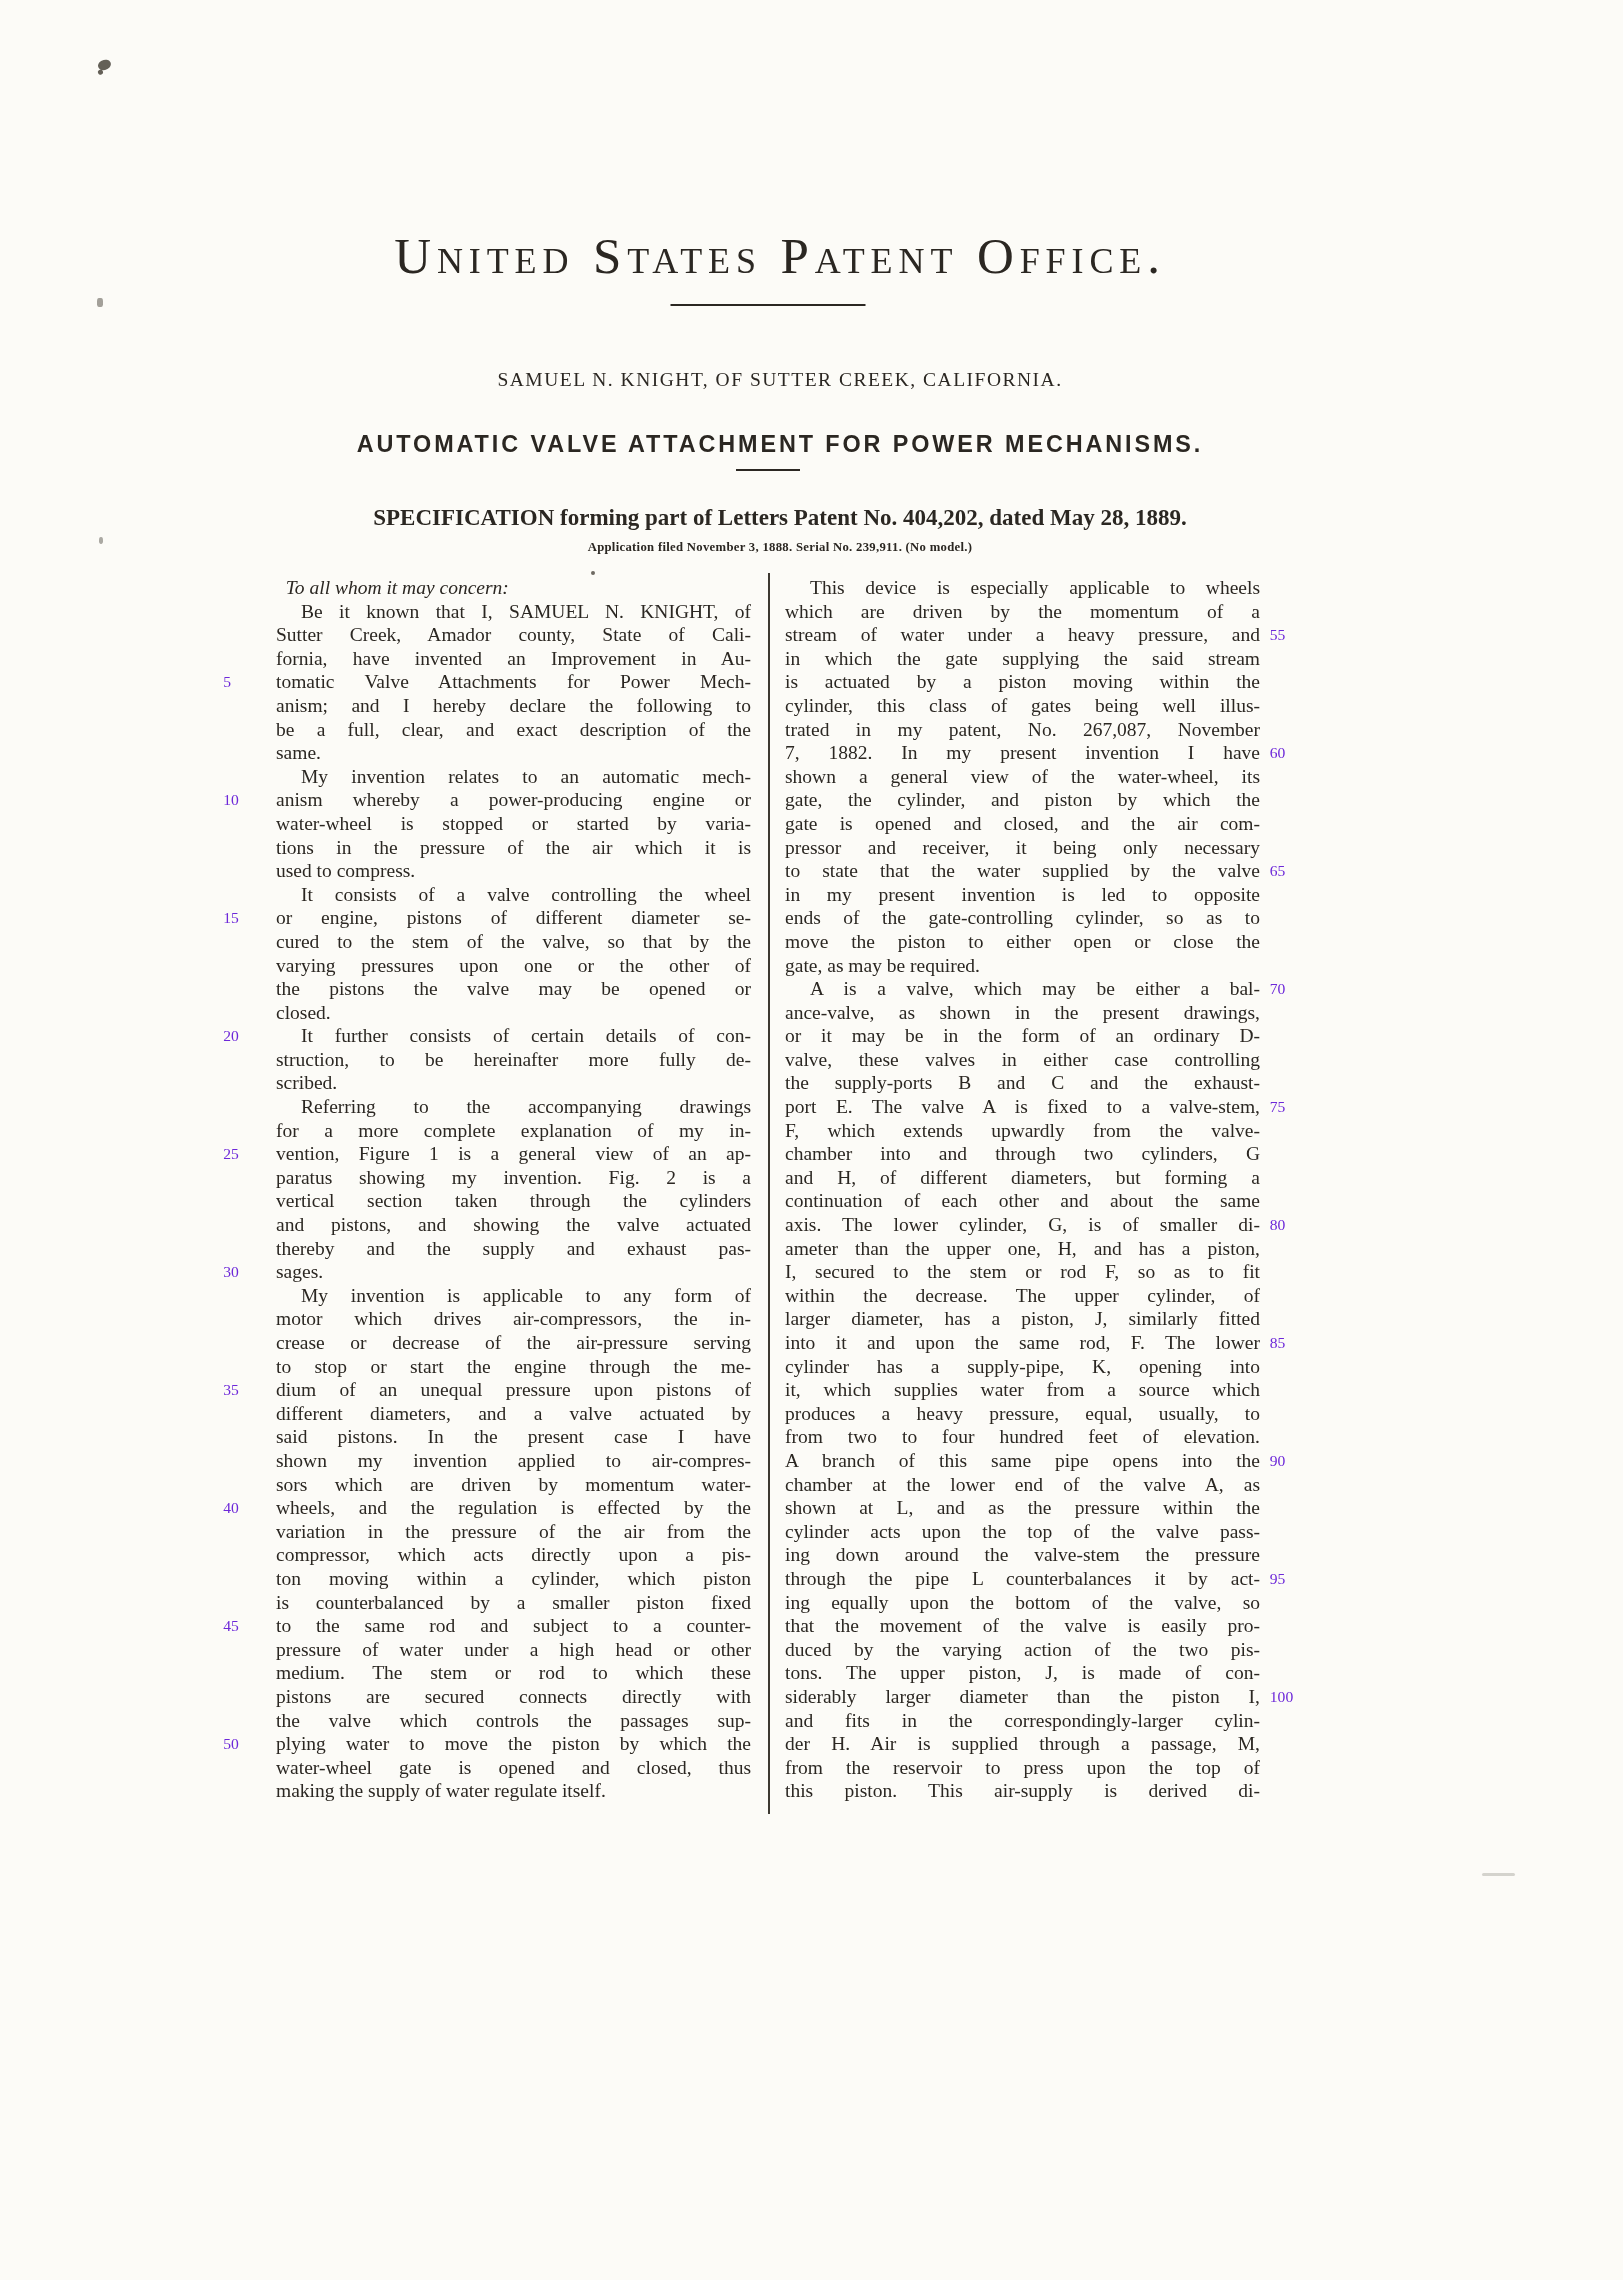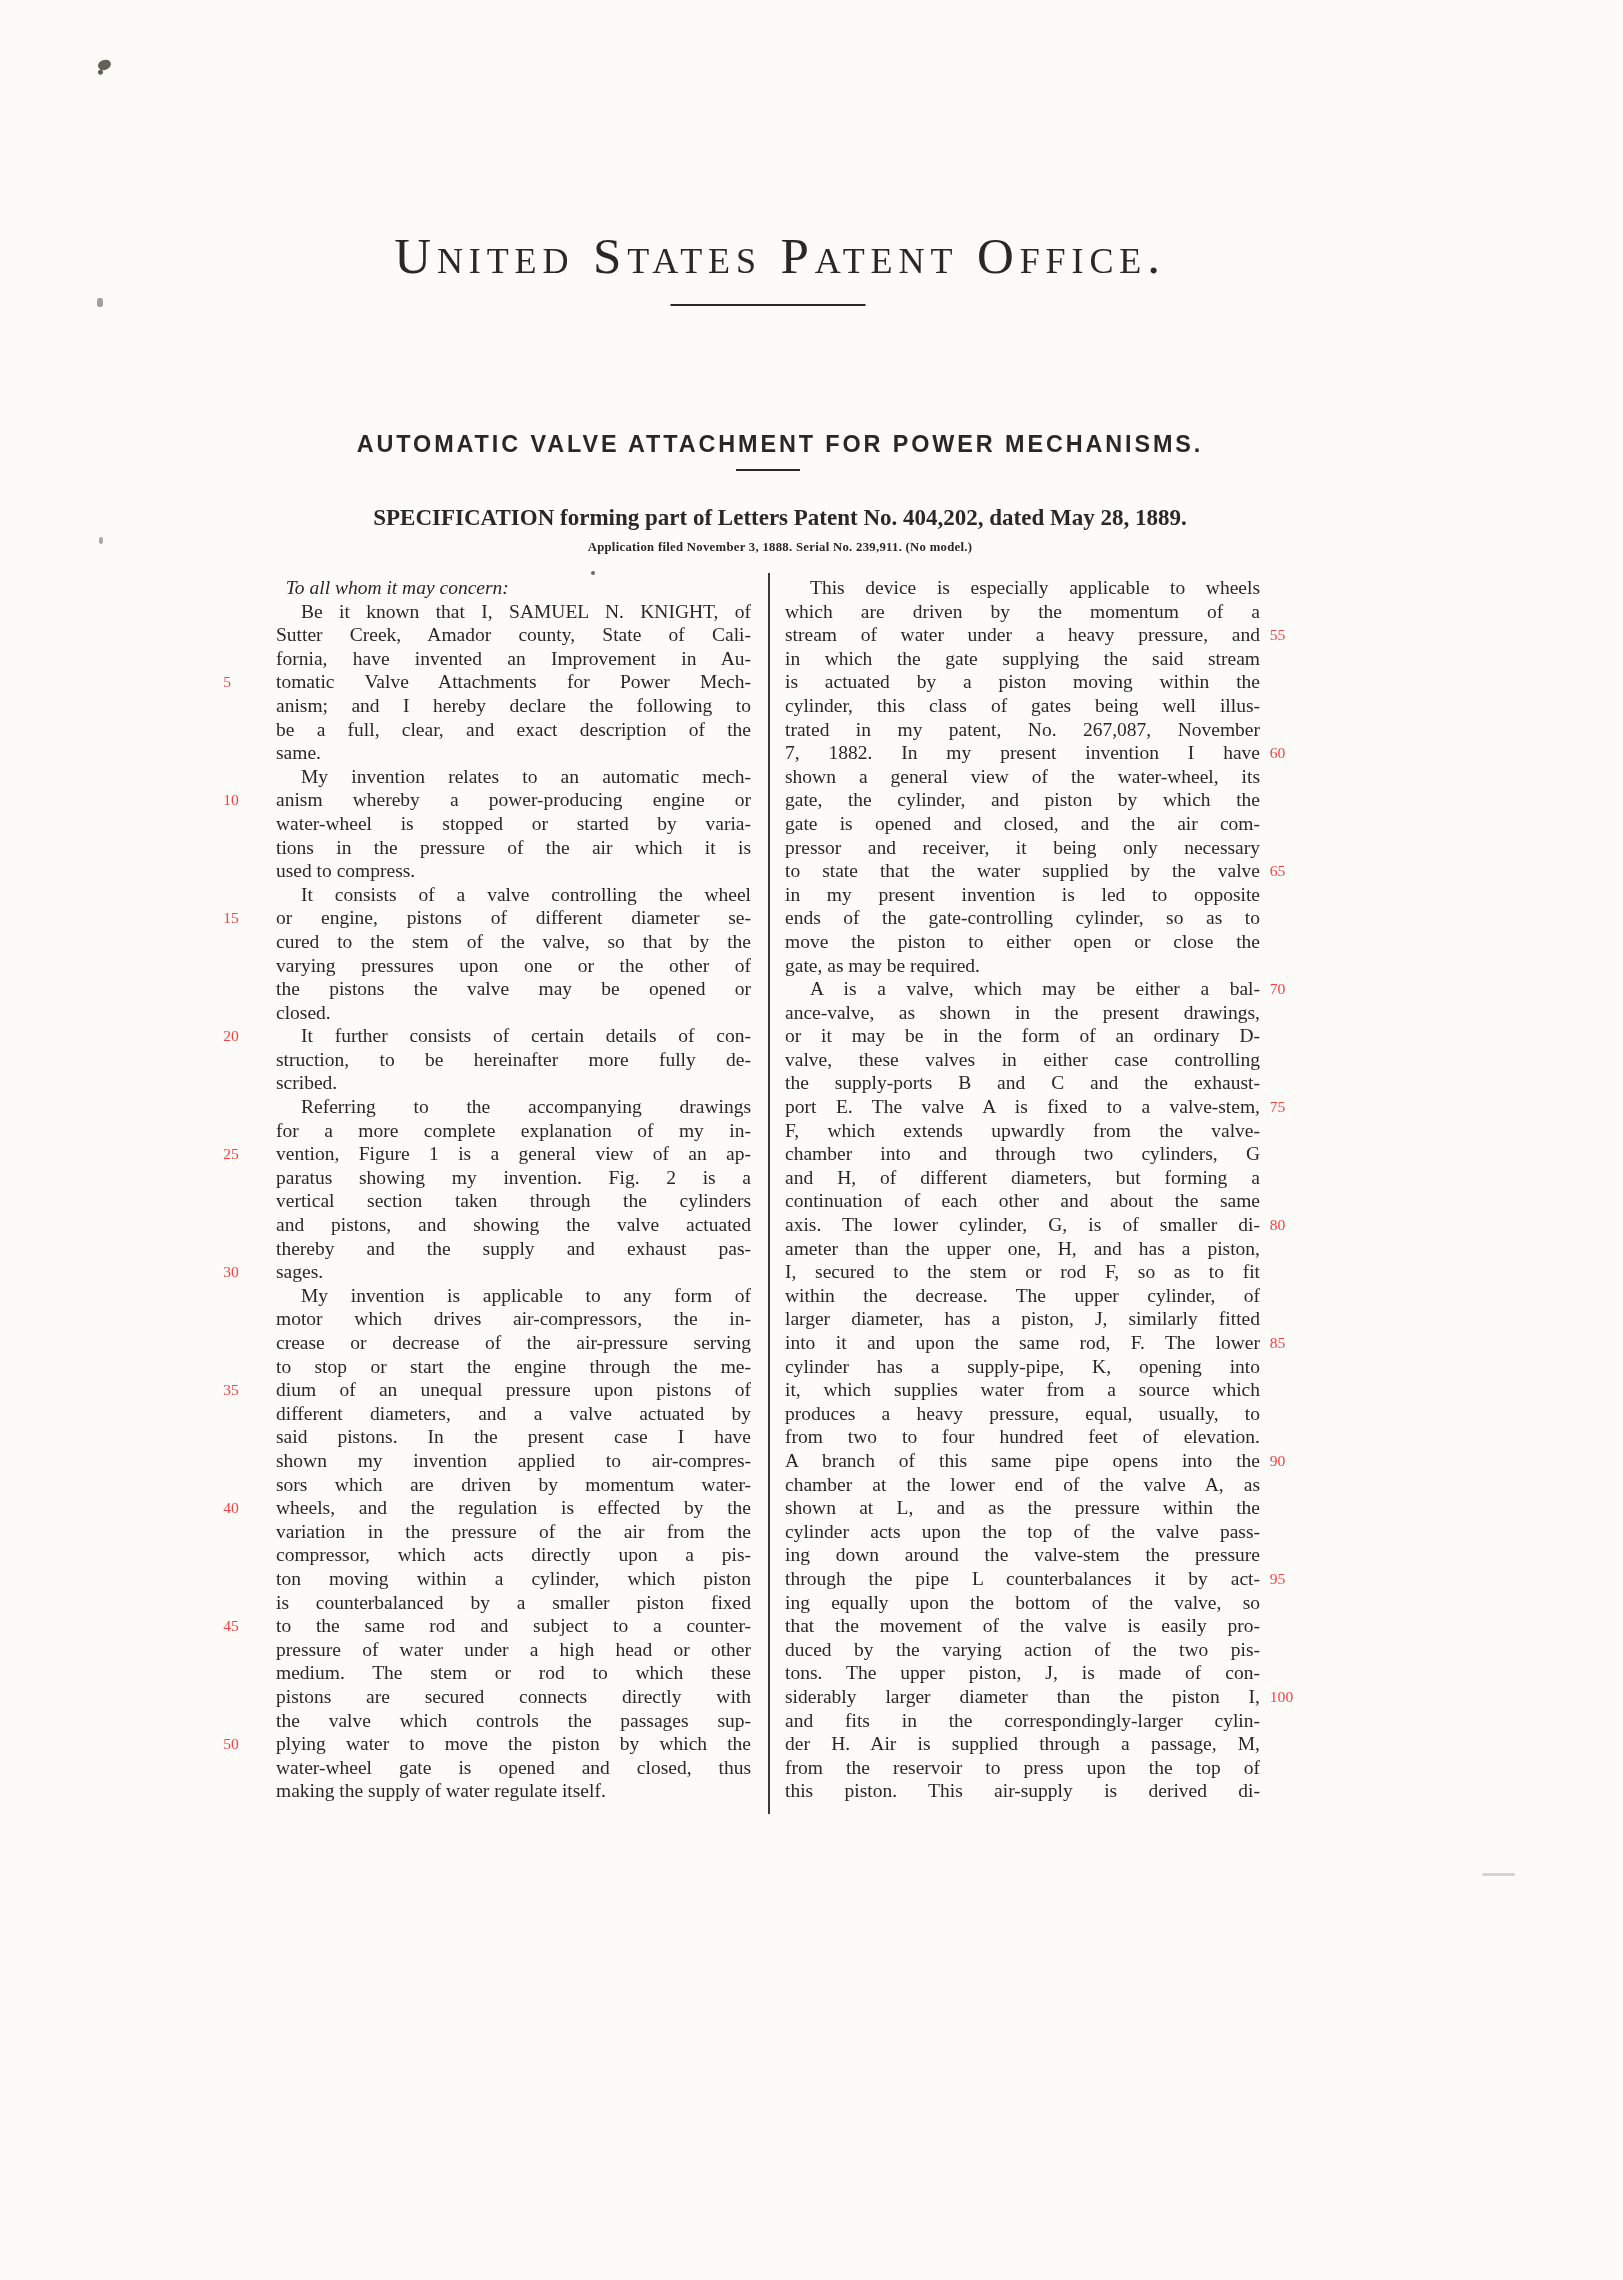--- a/index.html
+++ b/index.html
@@ -70,21 +70,21 @@
     text-align-last:justify;
     overflow:visible;
   }
   .line.indent{text-indent:25px;}
   .line.para-end{text-align-last:left;}
   .line.ital{font-style:italic;text-indent:9.8px;}
   .line-num{
     position:absolute;top:0;
     font-size:15.6px;line-height:23.6px;
     font-style:normal;text-indent:0;
-    color:#ef4444;
+    color:#6d28d9;
   }
   .num-left{right:100%;margin-right:13.7px;width:39px;text-align:right;}
   .num-right{left:100%;margin-left:9.8px;width:45px;text-align:left;}
   
   .watermark{
     position:absolute;left:546px;top:1127px;width:546px;
     text-align:center;
     font-family:"Liberation Sans", sans-serif;
     font-size:45px;letter-spacing:2px;
     color:var(--watermark);
@@ -110,20 +110,21 @@
   <div class="art art-blot"></div>
   <div class="art art-tick1"></div>
   <div class="art art-tick2"></div>
   <div class="art art-dot"></div>
   <div class="art art-smear"></div>
 
   <h1 class="hdr office-title">United States Patent Office.</h1>
 
   <div class="rule rule-title"></div>
 
+  <div class="hdr inventor-line">SAMUEL N. KNIGHT, OF SUTTER CREEK, CALIFORNIA.</div>
 
   <div class="hdr invention-title">AUTOMATIC VALVE ATTACHMENT FOR POWER MECHANISMS.</div>
 
   <div class="rule rule-short"></div>
 
   <div class="hdr spec-line">SPECIFICATION forming part of Letters Patent No. 404,202, dated May 28, 1889.</div>
 
   <div class="hdr app-line">Application filed November 3, 1888.  Serial No. 239,911.  (No model.)</div>
 
   <div class="col-divider"></div>

